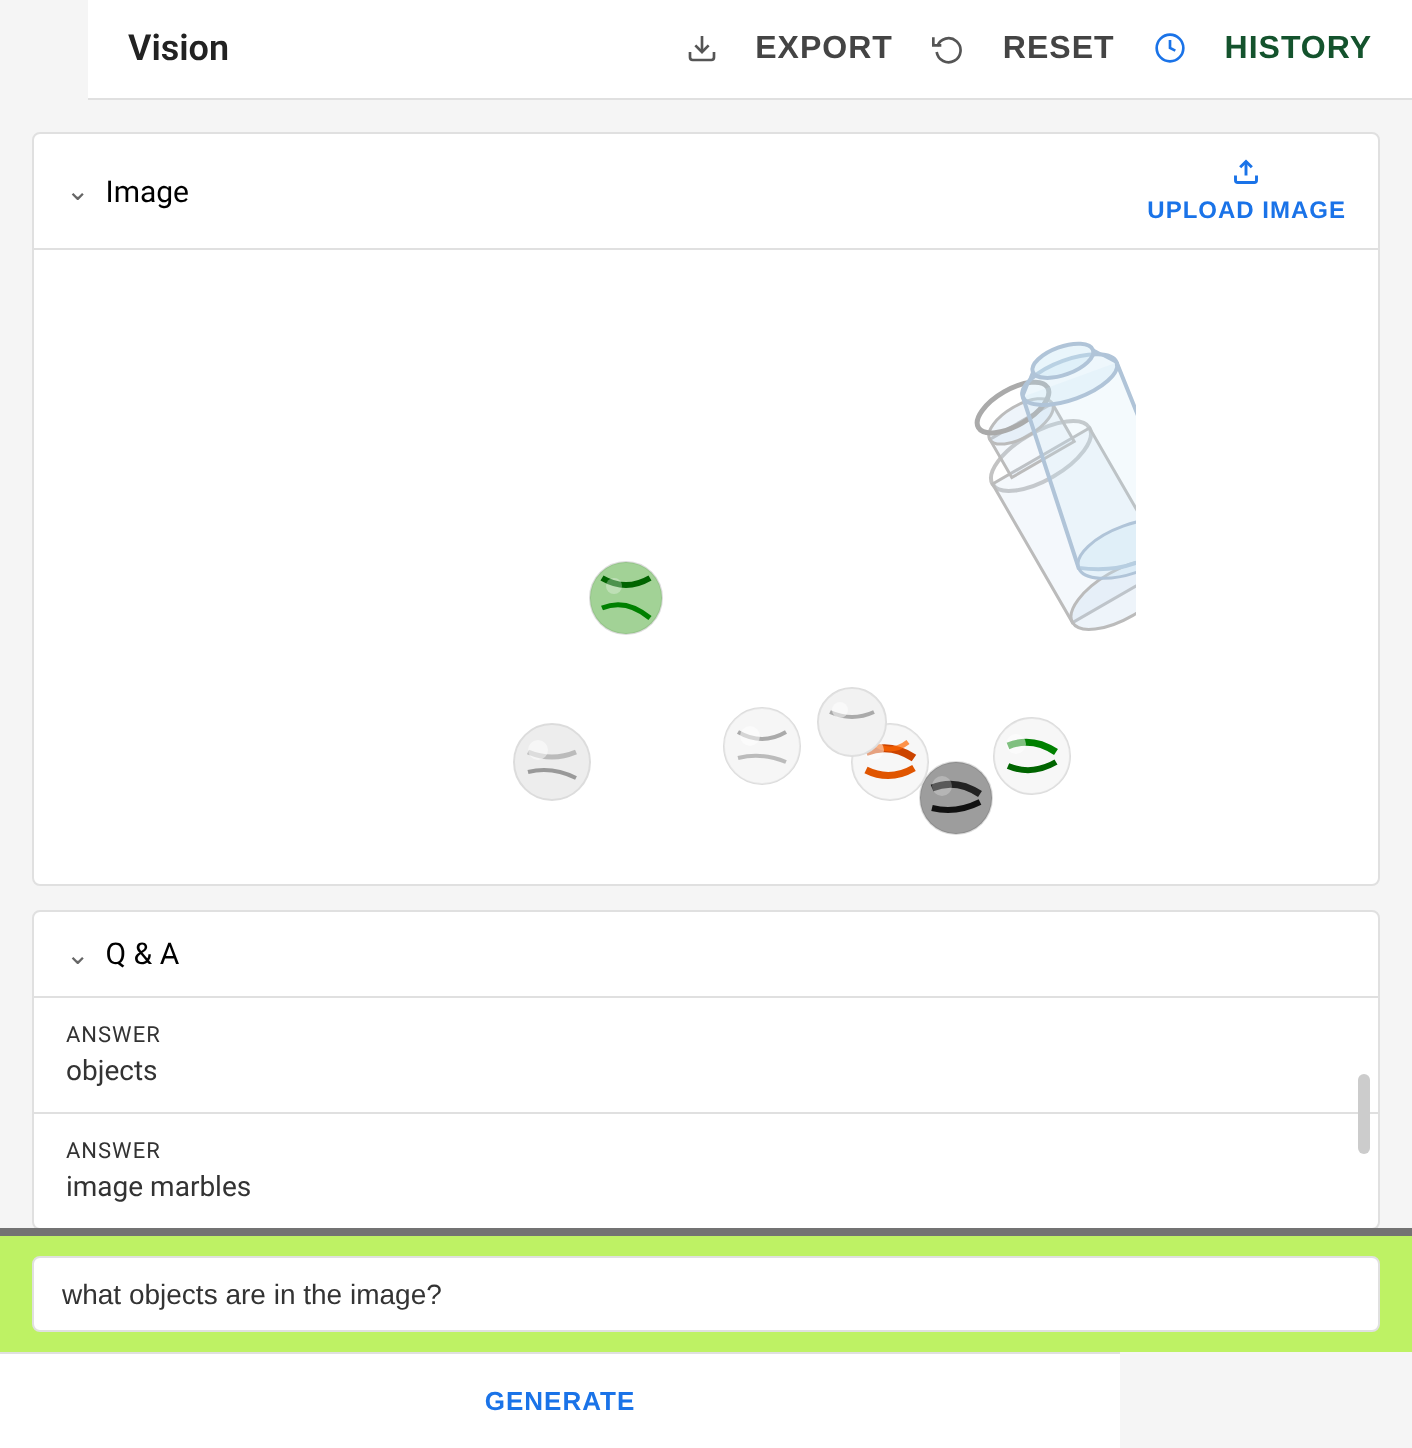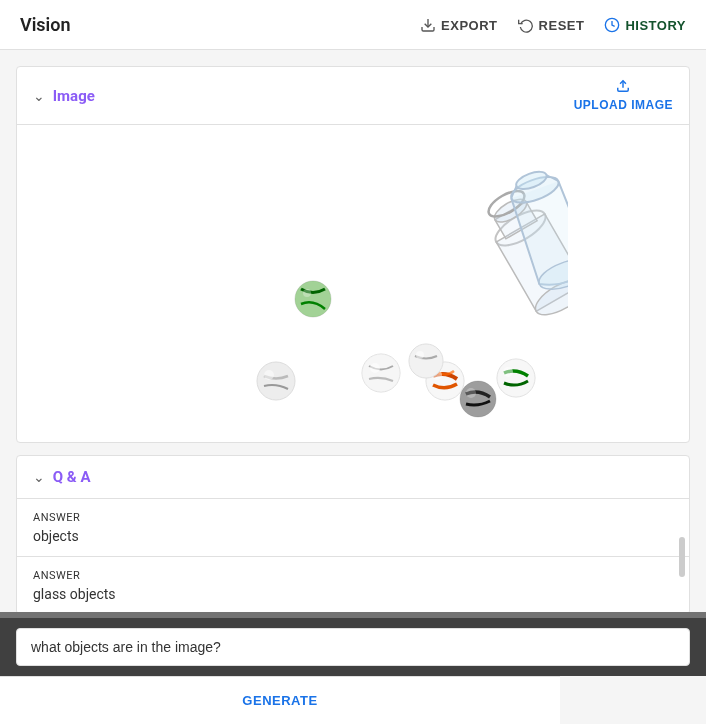--- a/index.html
+++ b/index.html
@@ -13,39 +13,40 @@
 
     
     .top-bar {
       display: flex;
       align-items: center;
       justify-content: space-between;
       background: #fff;
       padding: 0 20px;
       height: 50px;
       border-bottom: 1px solid #e0e0e0;
+      margin-left: 44px;
     }
     .app-title {
       font-size: 18px;
       font-weight: 600;
       color: #222;
     }
     .top-actions {
       display: flex;
       gap: 20px;
       align-items: center;
     }
     .top-action-btn {
       display: flex;
-      align-items: flex-end;
-      gap: 5px;
+      align-items: flex-start;
+      gap: 19px;
       background: none;
       border: none;
       cursor: pointer;
-      font-size: 13px;
+      font-size: 16px;
       font-weight: 600;
       color: #444;
       letter-spacing: 0.5px;
       text-transform: uppercase;
     }
     .top-action-btn .icon-svg {
       width: 16px;
       height: 16px;
     }
 
@@ -70,22 +71,22 @@
       padding: 12px 16px;
       border-bottom: 1px solid #e0e0e0;
     }
     .panel-header-left {
       display: flex;
       align-items: center;
       gap: 8px;
     }
     .panel-title {
       font-size: 15px;
-      font-weight: 700;
-      color: #8b5cf6;
+      font-weight: 400;
+      color: #000000;
     }
     .collapse-icon {
       cursor: pointer;
       color: #666;
       font-size: 14px;
     }
     .upload-btn {
       display: flex;
       align-items: center;
       gap: 5px;
@@ -168,22 +169,22 @@
       border-radius: 4px;
       color: #1a73e8;
     }
 
     
     .bottom-input-area {
       position: fixed;
       bottom: 48px;
       left: 0;
       width: 706px;
-      background: #404040;
-      border-top: 6px solid #737373;
+      background: #bef264;
+      border-top: 4px solid #737373;
       padding: 10px 16px;
       z-index: 99;
     }
     .bottom-input {
       width: 100%;
       border: 1px solid #e0e0e0;
       border-radius: 4px;
       padding: 10px 14px;
       font-size: 14px;
       color: #333;
@@ -348,21 +349,21 @@
       </div>
     </div>
     <div class="qa-panel-body">
       <div class="qa-scroll-indicator"></div>
       <div class="qa-row">
         <div class="answer-label">ANSWER</div>
         <div class="answer-text">objects</div>
       </div>
       <div class="qa-row">
         <div class="answer-label">ANSWER</div>
-        <div class="answer-text">glass objects</div>
+        <div class="answer-text">image marbles</div>
       </div>
     </div>
   </div>
 
 </div>
 
 <div class="bottom-input-area">
   <input type="text" class="bottom-input" value="what objects are in the image?" style="">
 </div>
 

